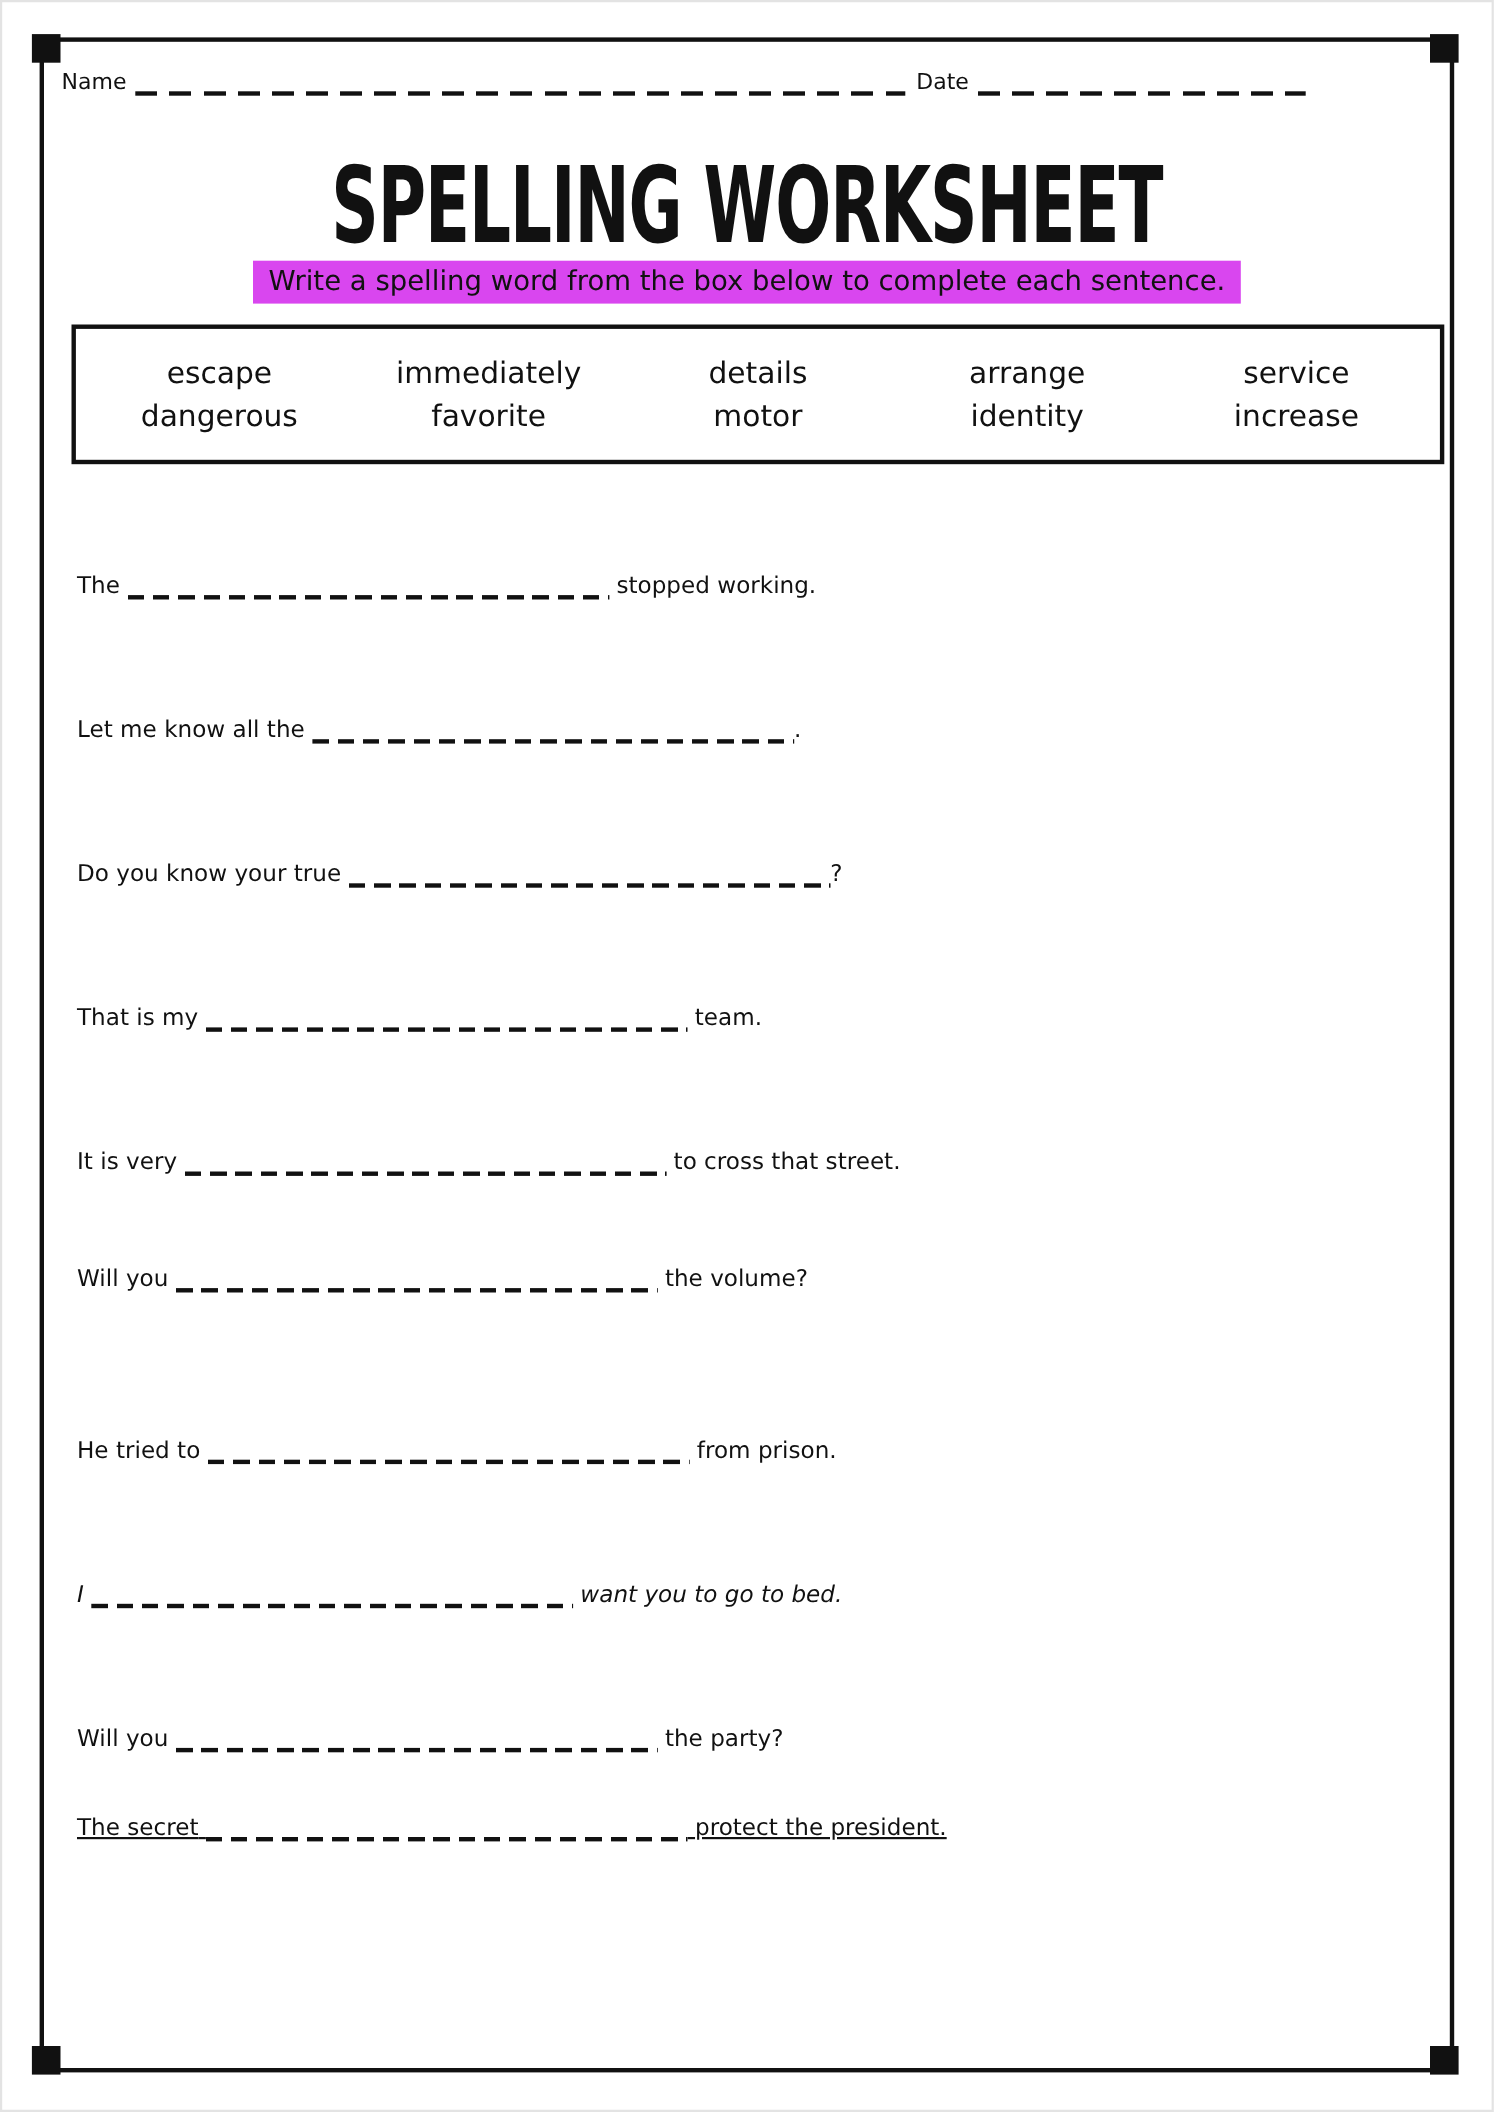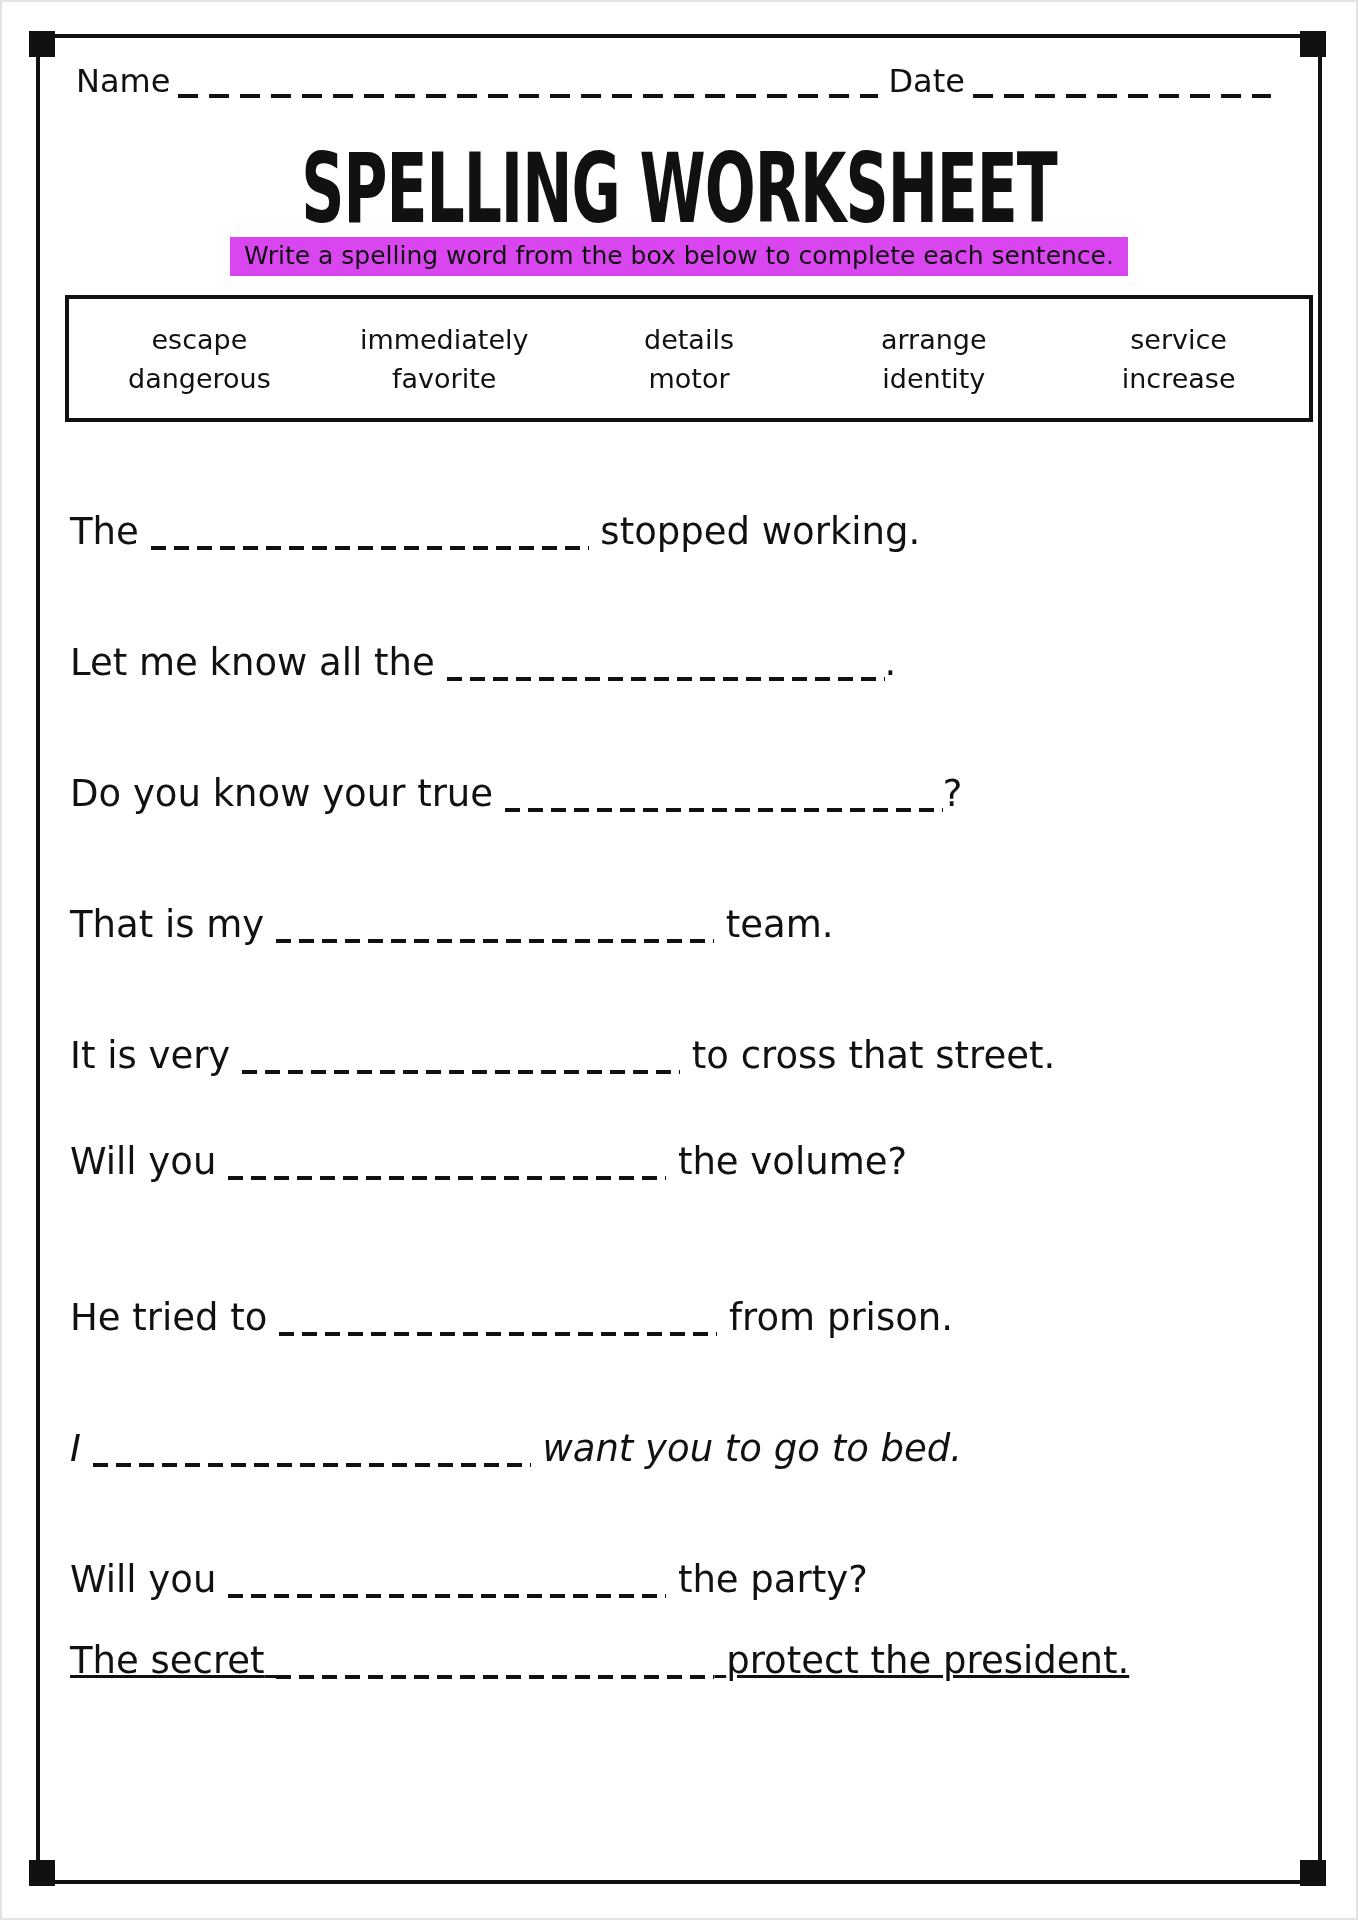--- a/index.html
+++ b/index.html
@@ -17,22 +17,22 @@
     left:36px; top:34px; right:36px; bottom:36px;
     border:4px solid #111111;
   }
   .corner { position:absolute; width:26px; height:26px; background:#111111; }
   .corner.tl { left:29px;  top:31px; }
   .corner.tr { right:32px; top:31px; }
   .corner.bl { left:29px;  bottom:34px; }
   .corner.br { right:32px; bottom:34px; }
 
   .header {
-    position:absolute; left:76px; top:62px;
-    font-size:32px; white-space:nowrap;
+    position:absolute; left:56px; top:62px;
+    font-size:20px; white-space:nowrap;
   }
   .fill-line {
     display:inline-block; height:4px;
     background:repeating-linear-gradient(90deg,#111 0 20px,transparent 20px 31px);
     vertical-align:-6px;
   }
   .name-line { width:700px; margin:0 10px 0 8px; }
   .date-line { width:298px; margin-left:8px; }
 
   .title-wrap {
@@ -65,21 +65,21 @@
     align-content:center;
     row-gap:8px;
     justify-items:center;
     font-size:27px;
     padding:0 8px;
     box-sizing:content-box;
   }
 
   .sentence {
     position:absolute; left:70px;
-    font-size:37px; line-height:34px;
+    font-size:21px; line-height:34px;
     white-space:nowrap;
   }
   .blank {
     display:inline-block; width:438px; height:4px;
     background:repeating-linear-gradient(90deg,#111 0 15px,transparent 15px 23px);
     vertical-align:-6px;
   }
 </style>
 </head>
 <body style="color: rgb(17, 17, 17);">

